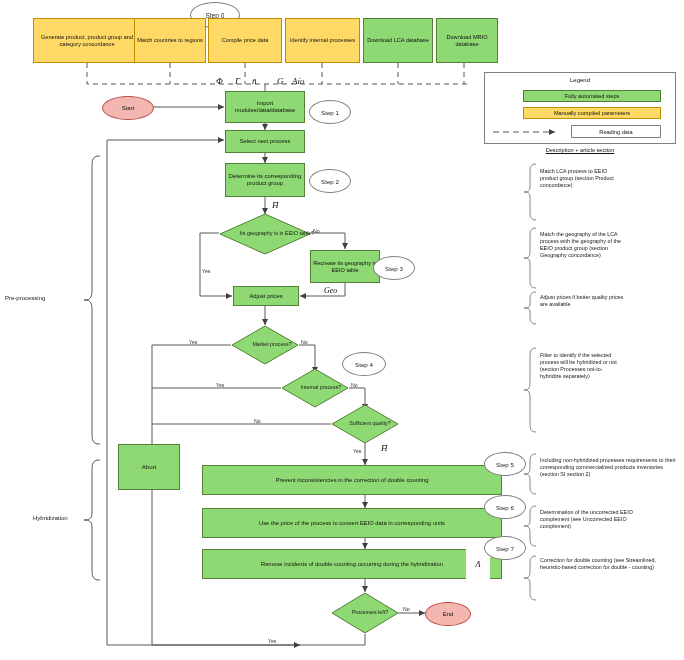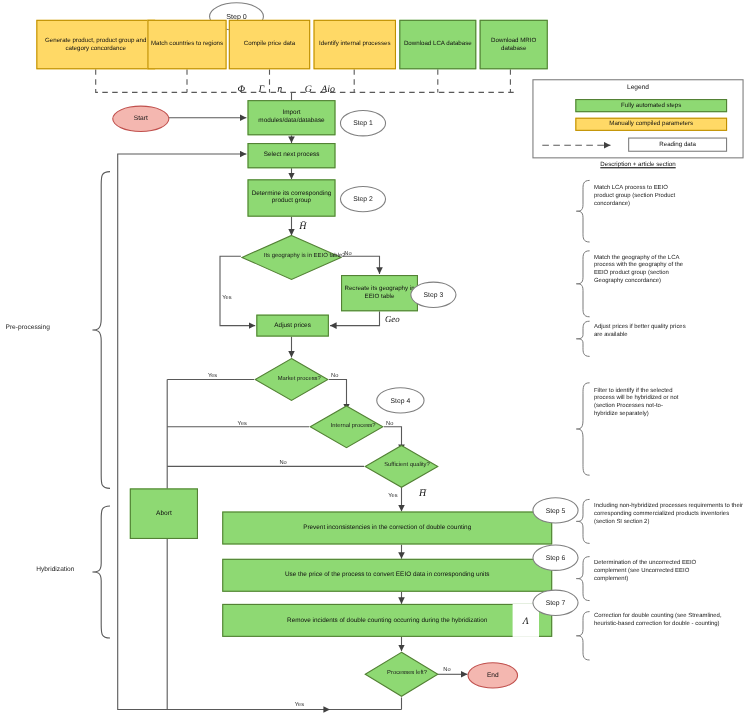--- a/index.html
+++ b/index.html
@@ -167,21 +167,21 @@
 </div>
 <div class="lbl" style="left:313px;top:228px;font-size:5.2px;">No</div>
 <div class="lbl" style="left:202px;top:268px;font-size:5.2px;">Yes</div>
 
 <div class="node green" style="left:310px;top:250px;width:70px;height:33px;font-size:5.6px;padding:2px;">
   <span>Recreate its geography in EEIO table</span>
 </div>
 <div class="stepbubble" style="left:373px;top:256px;width:40px;height:22px;font-size:6.2px;">
   <span>Step 3</span>
 </div>
-<div class="sym" style="left:350px;top:286px;font-size:8px;">Geo</div>
+<div class="sym" style="left:324px;top:286px;font-size:8px;">Geo</div>
 
 <div class="node green" style="left:233px;top:286px;width:66px;height:20px;font-size:5.8px;padding:2px;">
   <span>Adjust prices</span>
 </div>
 
 <div class="diamond-wrap" style="left:231px;top:325px;width:68px;height:40px;">
   <svg class="dshape" viewBox="0 0 68 40">
     <polygon points="34,1 67,20 34,39 1,20" fill="#8ed973" stroke="#538135" stroke-width="1"></polygon>
   </svg>
   <div class="dtext" style="font-size:5.3px;padding:0 7px;">

